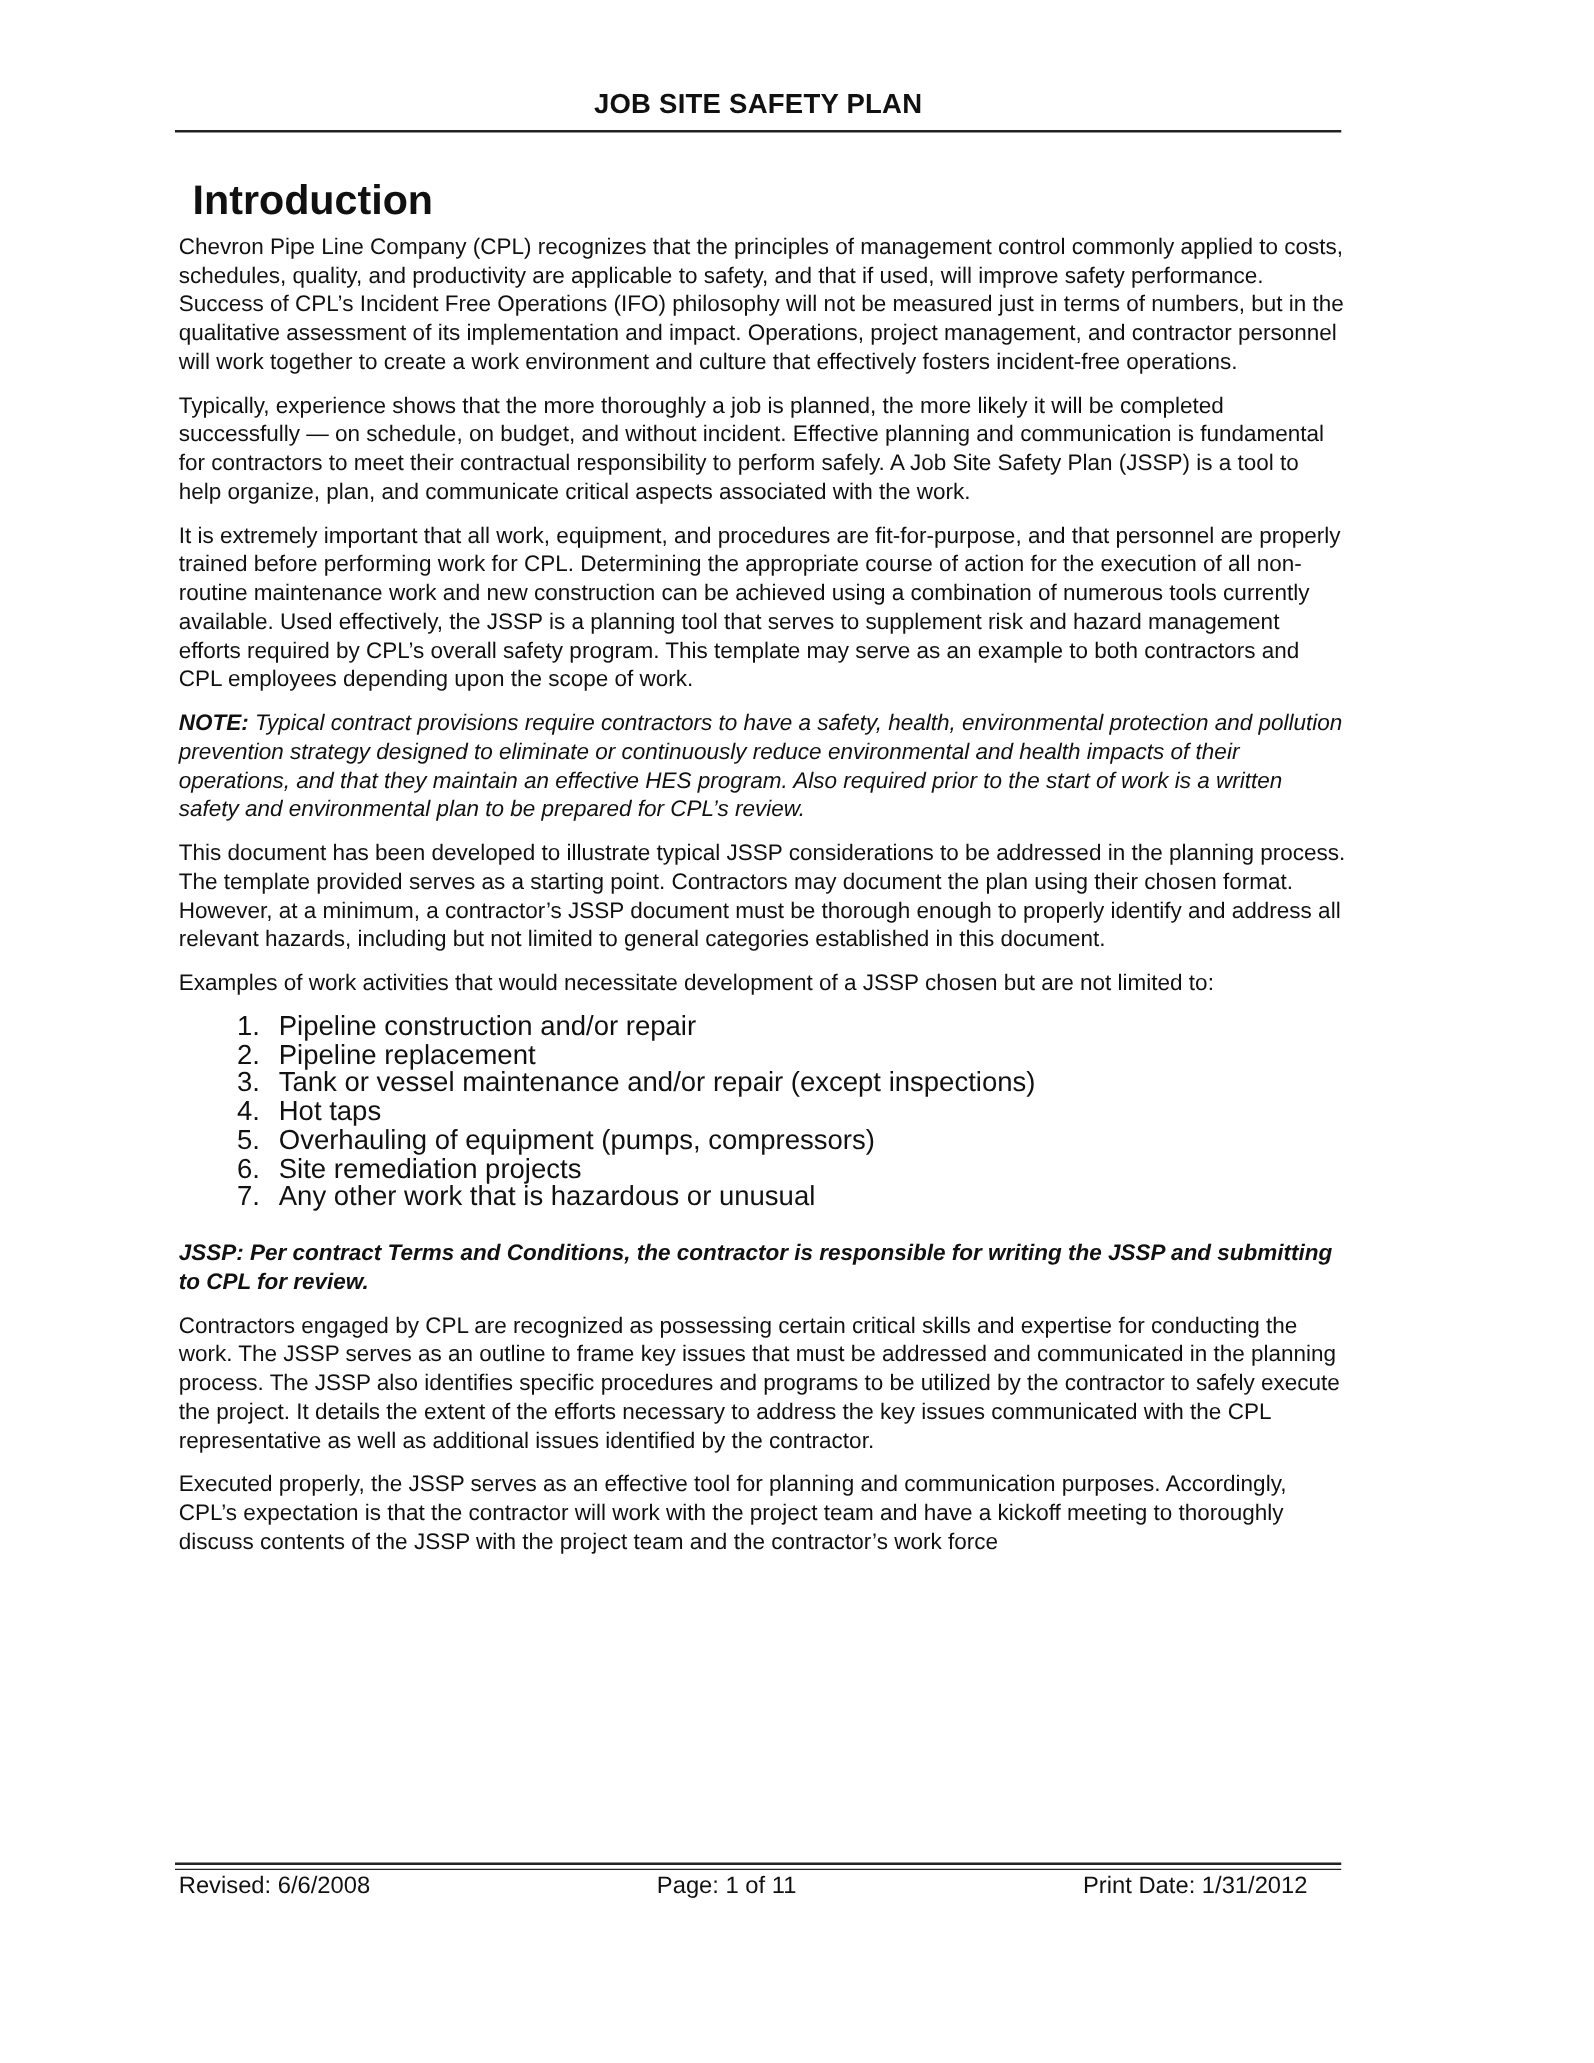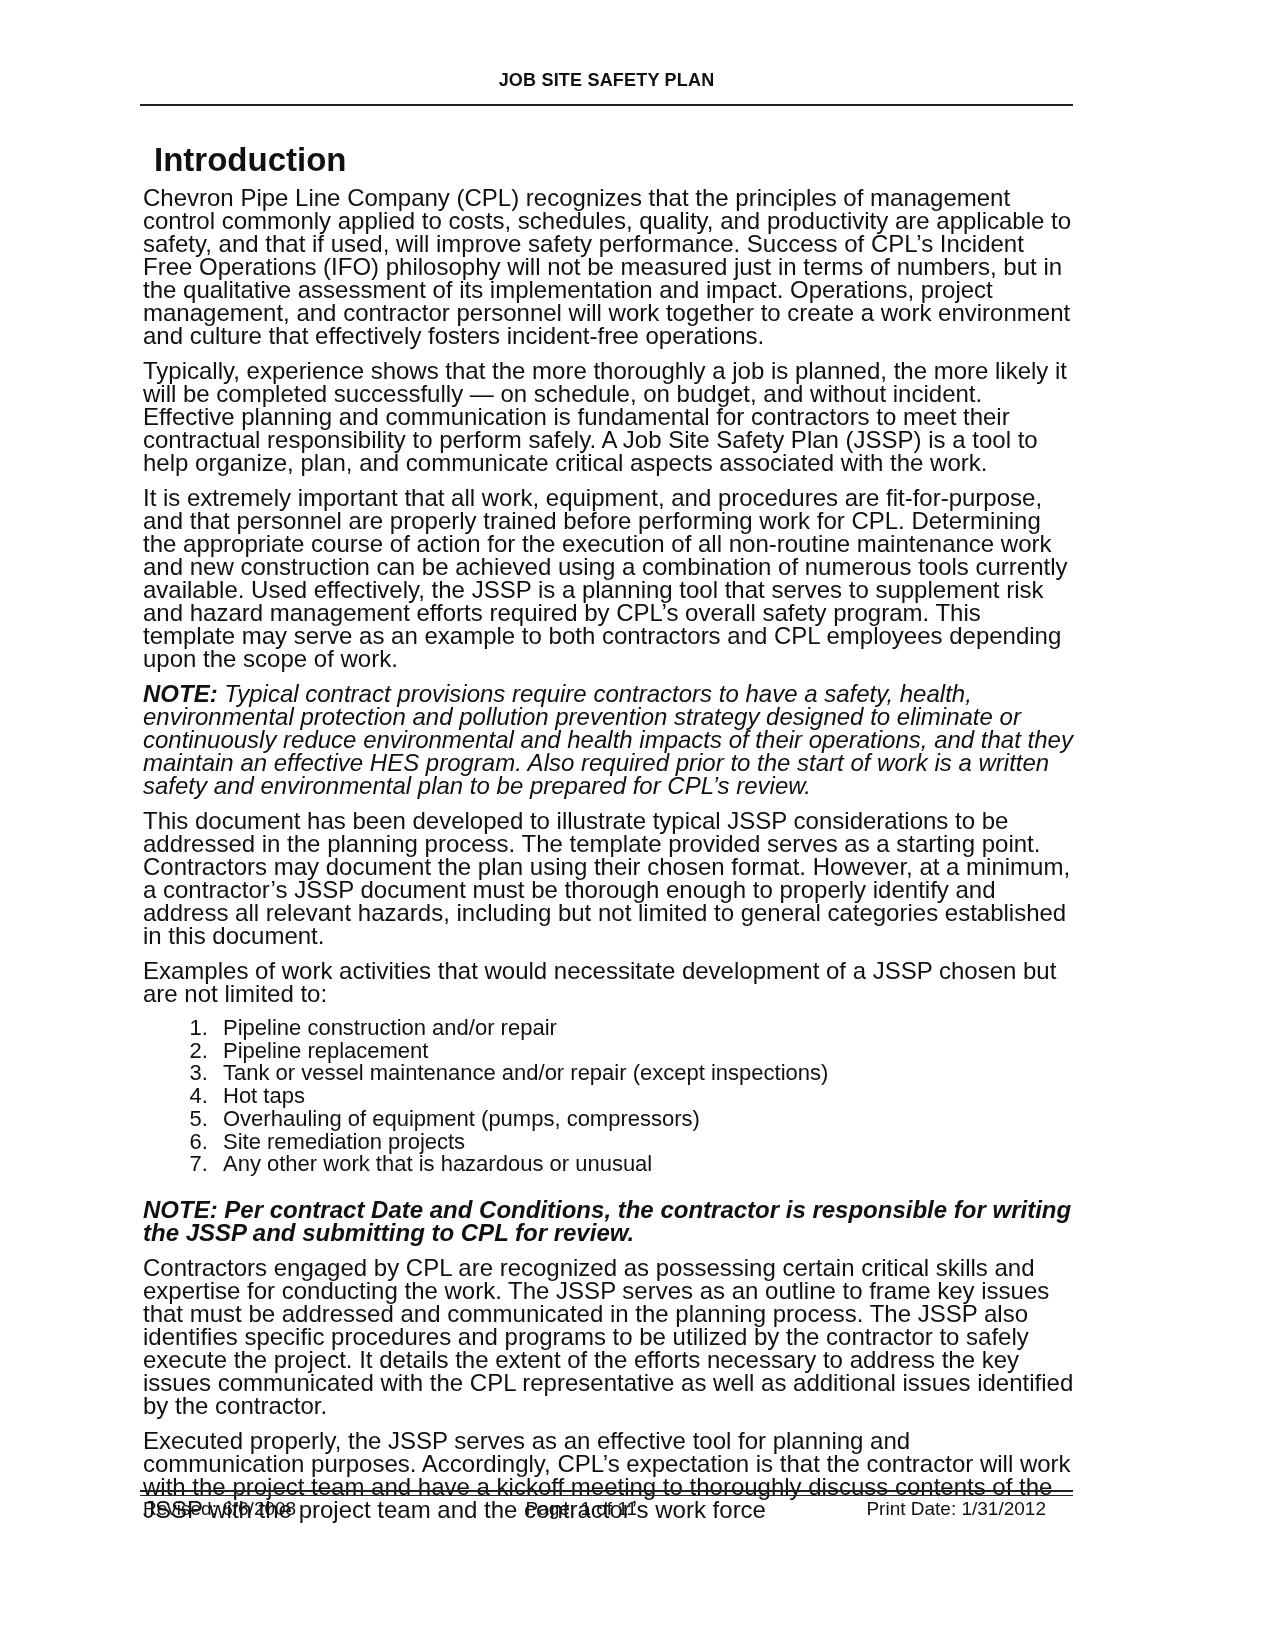--- a/index.html
+++ b/index.html
@@ -2,36 +2,36 @@
 <html><head>
   <meta charset="utf-8">
   <style>
     html, body { margin: 0; padding: 0; background: #ffffff; }
     body {
       width: 1275px; height: 1650px; position: relative; overflow: hidden;
       font-family: "Liberation Sans", sans-serif; color: #111111;
     }
     .page-header {
       position: absolute; left: 140px; top: 70px; width: 933px;
-      text-align: center; font-weight: bold; font-size: 18px; letter-spacing: 0.2px;
+      text-align: center; font-weight: bold; font-size: 22px; letter-spacing: 0.2px;
     }
     .header-rule {
       position: absolute; left: 140px; top: 104px; width: 933px; height: 0;
       border-top: 2px solid #222;
     }
     .content {
       position: absolute; left: 143px; top: 138px; width: 935px;
     }
     h1.section-heading {
       font-family: "Liberation Sans", sans-serif;
       font-size: 33px; font-weight: bold; margin: 0 0 4px 11px; line-height: 44px;
       color: #111;
     }
     p.body-text {
-      font-size: 24px; line-height: 23px; margin: 0 0 12px 0;
+      font-size: 18px; line-height: 23px; margin: 0 0 12px 0;
     }
     p.note-italic { font-style: italic; }
     p.note-italic b { font-weight: bold; }
     p.note-bold { font-style: italic; font-weight: bold; }
     ol.activity-list {
       font-size: 22px; line-height: 22.7px; margin: 0 0 12px 0; padding-left: 71px;
     }
     ol.activity-list li { padding-left: 9px; }
     .sec-gap { height: 10px; }
     .footer-rule {
@@ -68,21 +68,21 @@
       <li>Hot taps</li>
       <li>Overhauling of equipment (pumps, compressors)</li>
       <li>Site remediation projects</li>
       <li>Any other work that is hazardous or unusual</li>
     </ol>
   </section>
 
   <div class="sec-gap"></div>
 
   <section>
-    <p class="body-text note-bold">NOTE:   Per contract Date and Conditions, the contractor is responsible for writing the JSSP and submitting to CPL for review.</p>
+    <p class="body-text note-bold">JSSP:   Per contract Terms and Conditions, the contractor is responsible for writing the JSSP and submitting to CPL for review.</p>
     <p class="body-text">Contractors engaged by CPL are recognized as possessing certain critical skills and expertise for conducting the work. The JSSP serves as an outline to frame key issues that must be addressed and communicated in the planning process. The JSSP also identifies specific procedures and programs to be utilized by the contractor to safely execute the project. It details the extent of the efforts necessary to address the key issues communicated with the CPL representative as well as additional issues identified by the contractor.</p>
     <p class="body-text">Executed properly, the JSSP serves as an effective tool for planning and communication purposes. Accordingly, CPL’s expectation is that the contractor will work with the project team and have a kickoff meeting to thoroughly discuss contents of the JSSP with the project team and the contractor’s work force</p>
   </section>
 </div>
 
 <div class="footer-rule"></div>
 <div class="footer">
   <span>Revised: 6/6/2008</span>
   <span>Page: 1 of 11</span>
   <span>Print Date: 1/31/2012</span>

